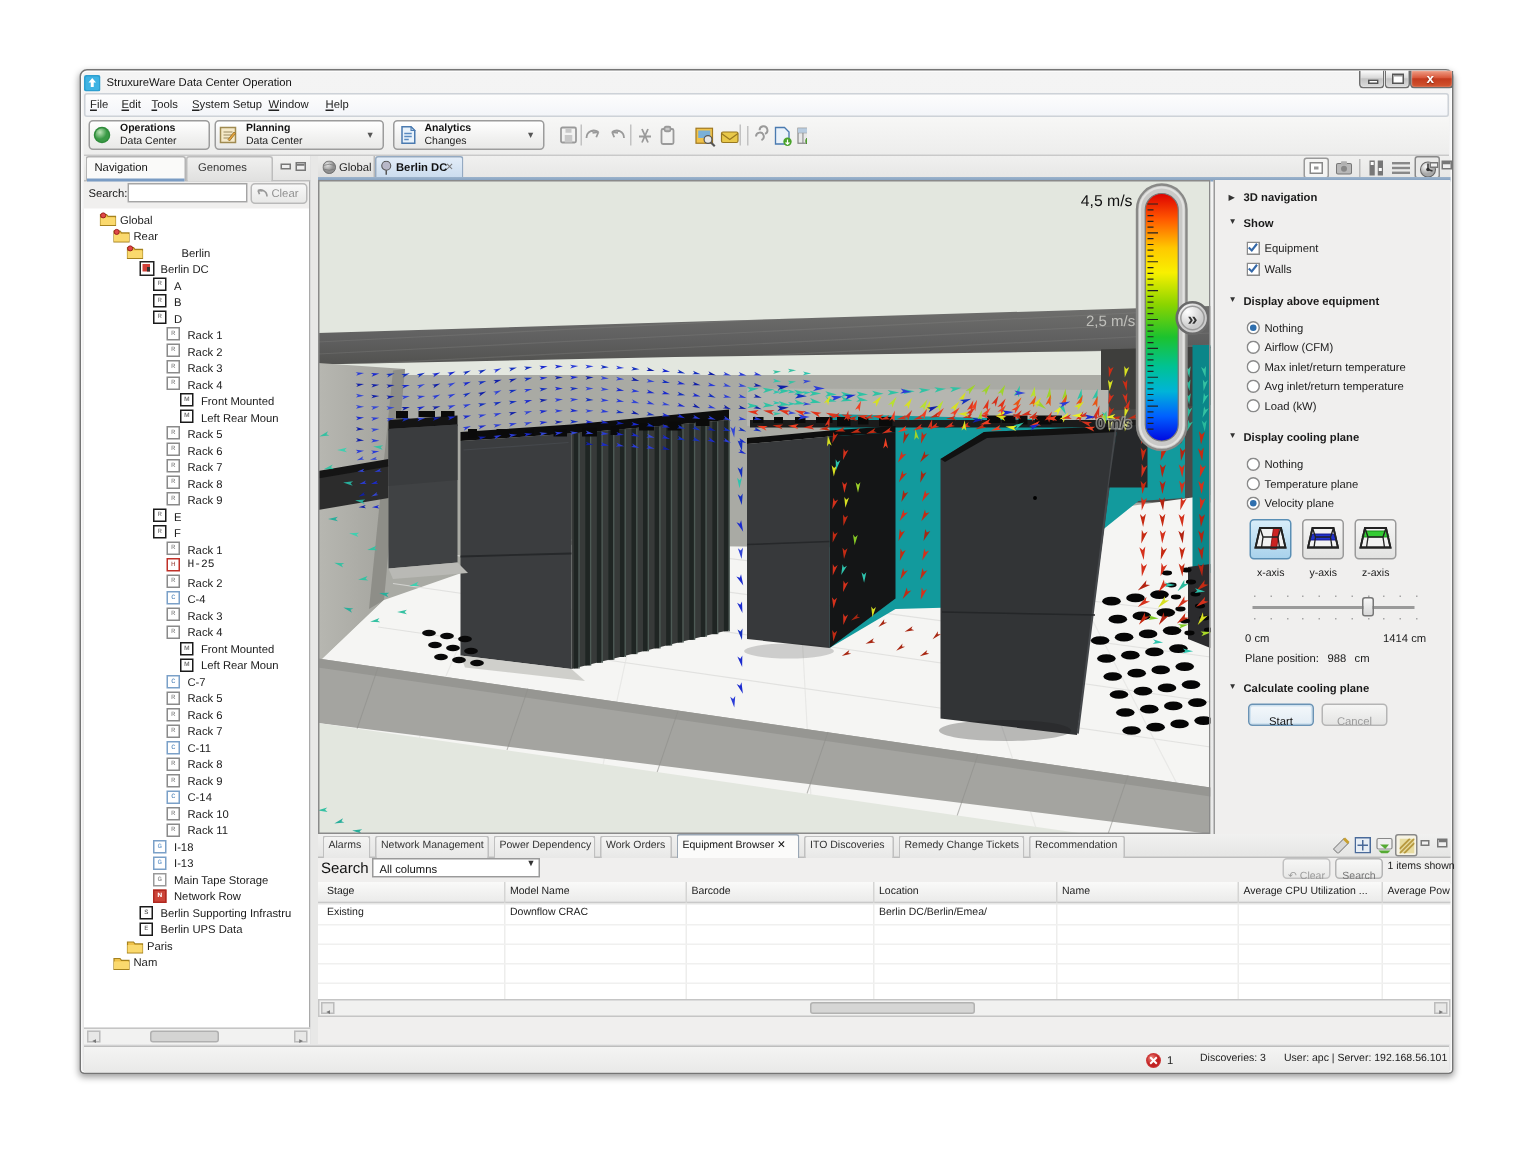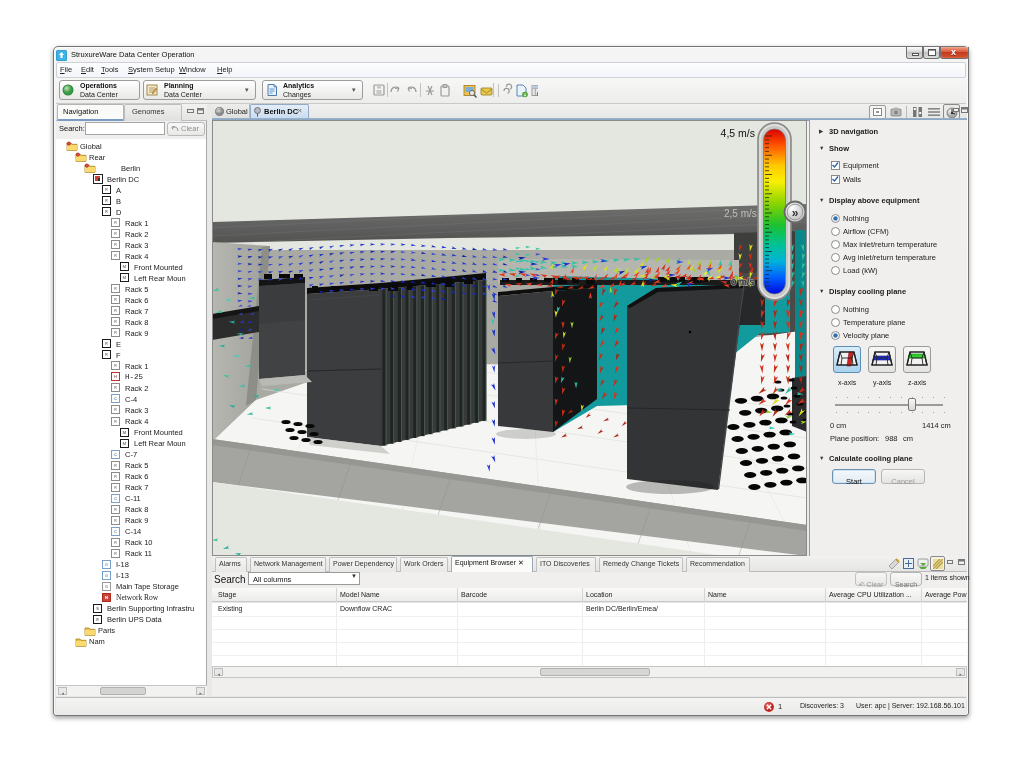--- a/index.html
+++ b/index.html
@@ -204,21 +204,21 @@
 <div class="abs" style="left:125px;top:538.22px;font-size:7.5px;color:#1a1a1a;">Rack 10</div>
 <div class="abs" style="left:111px;top:548.74px;width:9px;height:9px;background:#fff;border:1.6px solid #8a8a8a;font-size:5.5px;font-weight:normal;color:#888;text-align:center;line-height:6px;">ʀ</div>
 <div class="abs" style="left:125px;top:549.24px;font-size:7.5px;color:#1a1a1a;">Rack 11</div>
 <div class="abs" style="left:102px;top:559.76px;width:9px;height:9px;background:#fff;border:1.6px solid #7aa0c8;font-size:5.5px;font-weight:normal;color:#6699cc;text-align:center;line-height:6px;">ɢ</div>
 <div class="abs" style="left:116px;top:560.26px;font-size:7.5px;color:#1a1a1a;">I-18</div>
 <div class="abs" style="left:102px;top:570.78px;width:9px;height:9px;background:#fff;border:1.6px solid #7aa0c8;font-size:5.5px;font-weight:normal;color:#6699cc;text-align:center;line-height:6px;">ɢ</div>
 <div class="abs" style="left:116px;top:571.28px;font-size:7.5px;color:#1a1a1a;">I-13</div>
 <div class="abs" style="left:102px;top:581.8px;width:9px;height:9px;background:#fff;border:1.6px solid #999999;font-size:5.5px;font-weight:normal;color:#888;text-align:center;line-height:6px;">ɢ</div>
 <div class="abs" style="left:116px;top:582.3px;font-size:7.5px;color:#1a1a1a;">Main Tape Storage</div>
 <div class="abs" style="left:102px;top:592.8199999999999px;width:9px;height:9px;background:#cc4438;border:1.6px solid #b02820;font-size:5.5px;font-weight:bold;color:#fff;text-align:center;line-height:6px;">ɴ</div>
-<div class="abs" style="left:116px;top:593.3199999999999px;font-size:7.5px;color:#1a1a1a;font-family:Liberation Serif, serif;">Network Row</div>
+<div class="abs" style="left:116px;top:593.3199999999999px;font-size:7.5px;color:#1a1a1a;">Network Row</div>
 <div class="abs" style="left:93px;top:603.8399999999999px;width:9px;height:9px;background:#fff;border:1.6px solid #1a1a1a;font-size:5.5px;font-weight:normal;color:#555;text-align:center;line-height:6px;">s</div>
 <div class="abs" style="left:107px;top:604.3399999999999px;font-size:7.5px;color:#1a1a1a;">Berlin Supporting Infrastru</div>
 <div class="abs" style="left:93px;top:614.8599999999999px;width:9px;height:9px;background:#fff;border:1.6px solid #1a1a1a;font-size:5.5px;font-weight:normal;color:#555;text-align:center;line-height:6px;">ᴇ</div>
 <div class="abs" style="left:107px;top:615.3599999999999px;font-size:7.5px;color:#1a1a1a;">Berlin UPS Data</div>
 <svg class="abs" style="left:84px;top:625.88px" width="12" height="10" viewBox="0 0 12 10">
 <path d="M1 2 h4 l1 1.3 h5 v6 h-10 Z" fill="#f0c24a" stroke="#a5821e" stroke-width="0.8"></path>
 <path d="M1 4 h10 v5 h-10 Z" fill="#fad96e"></path>
   </svg>
 <div class="abs" style="left:98px;top:626.38px;font-size:7.5px;color:#1a1a1a;">Paris</div>
 <svg class="abs" style="left:75px;top:636.9px" width="12" height="10" viewBox="0 0 12 10">

